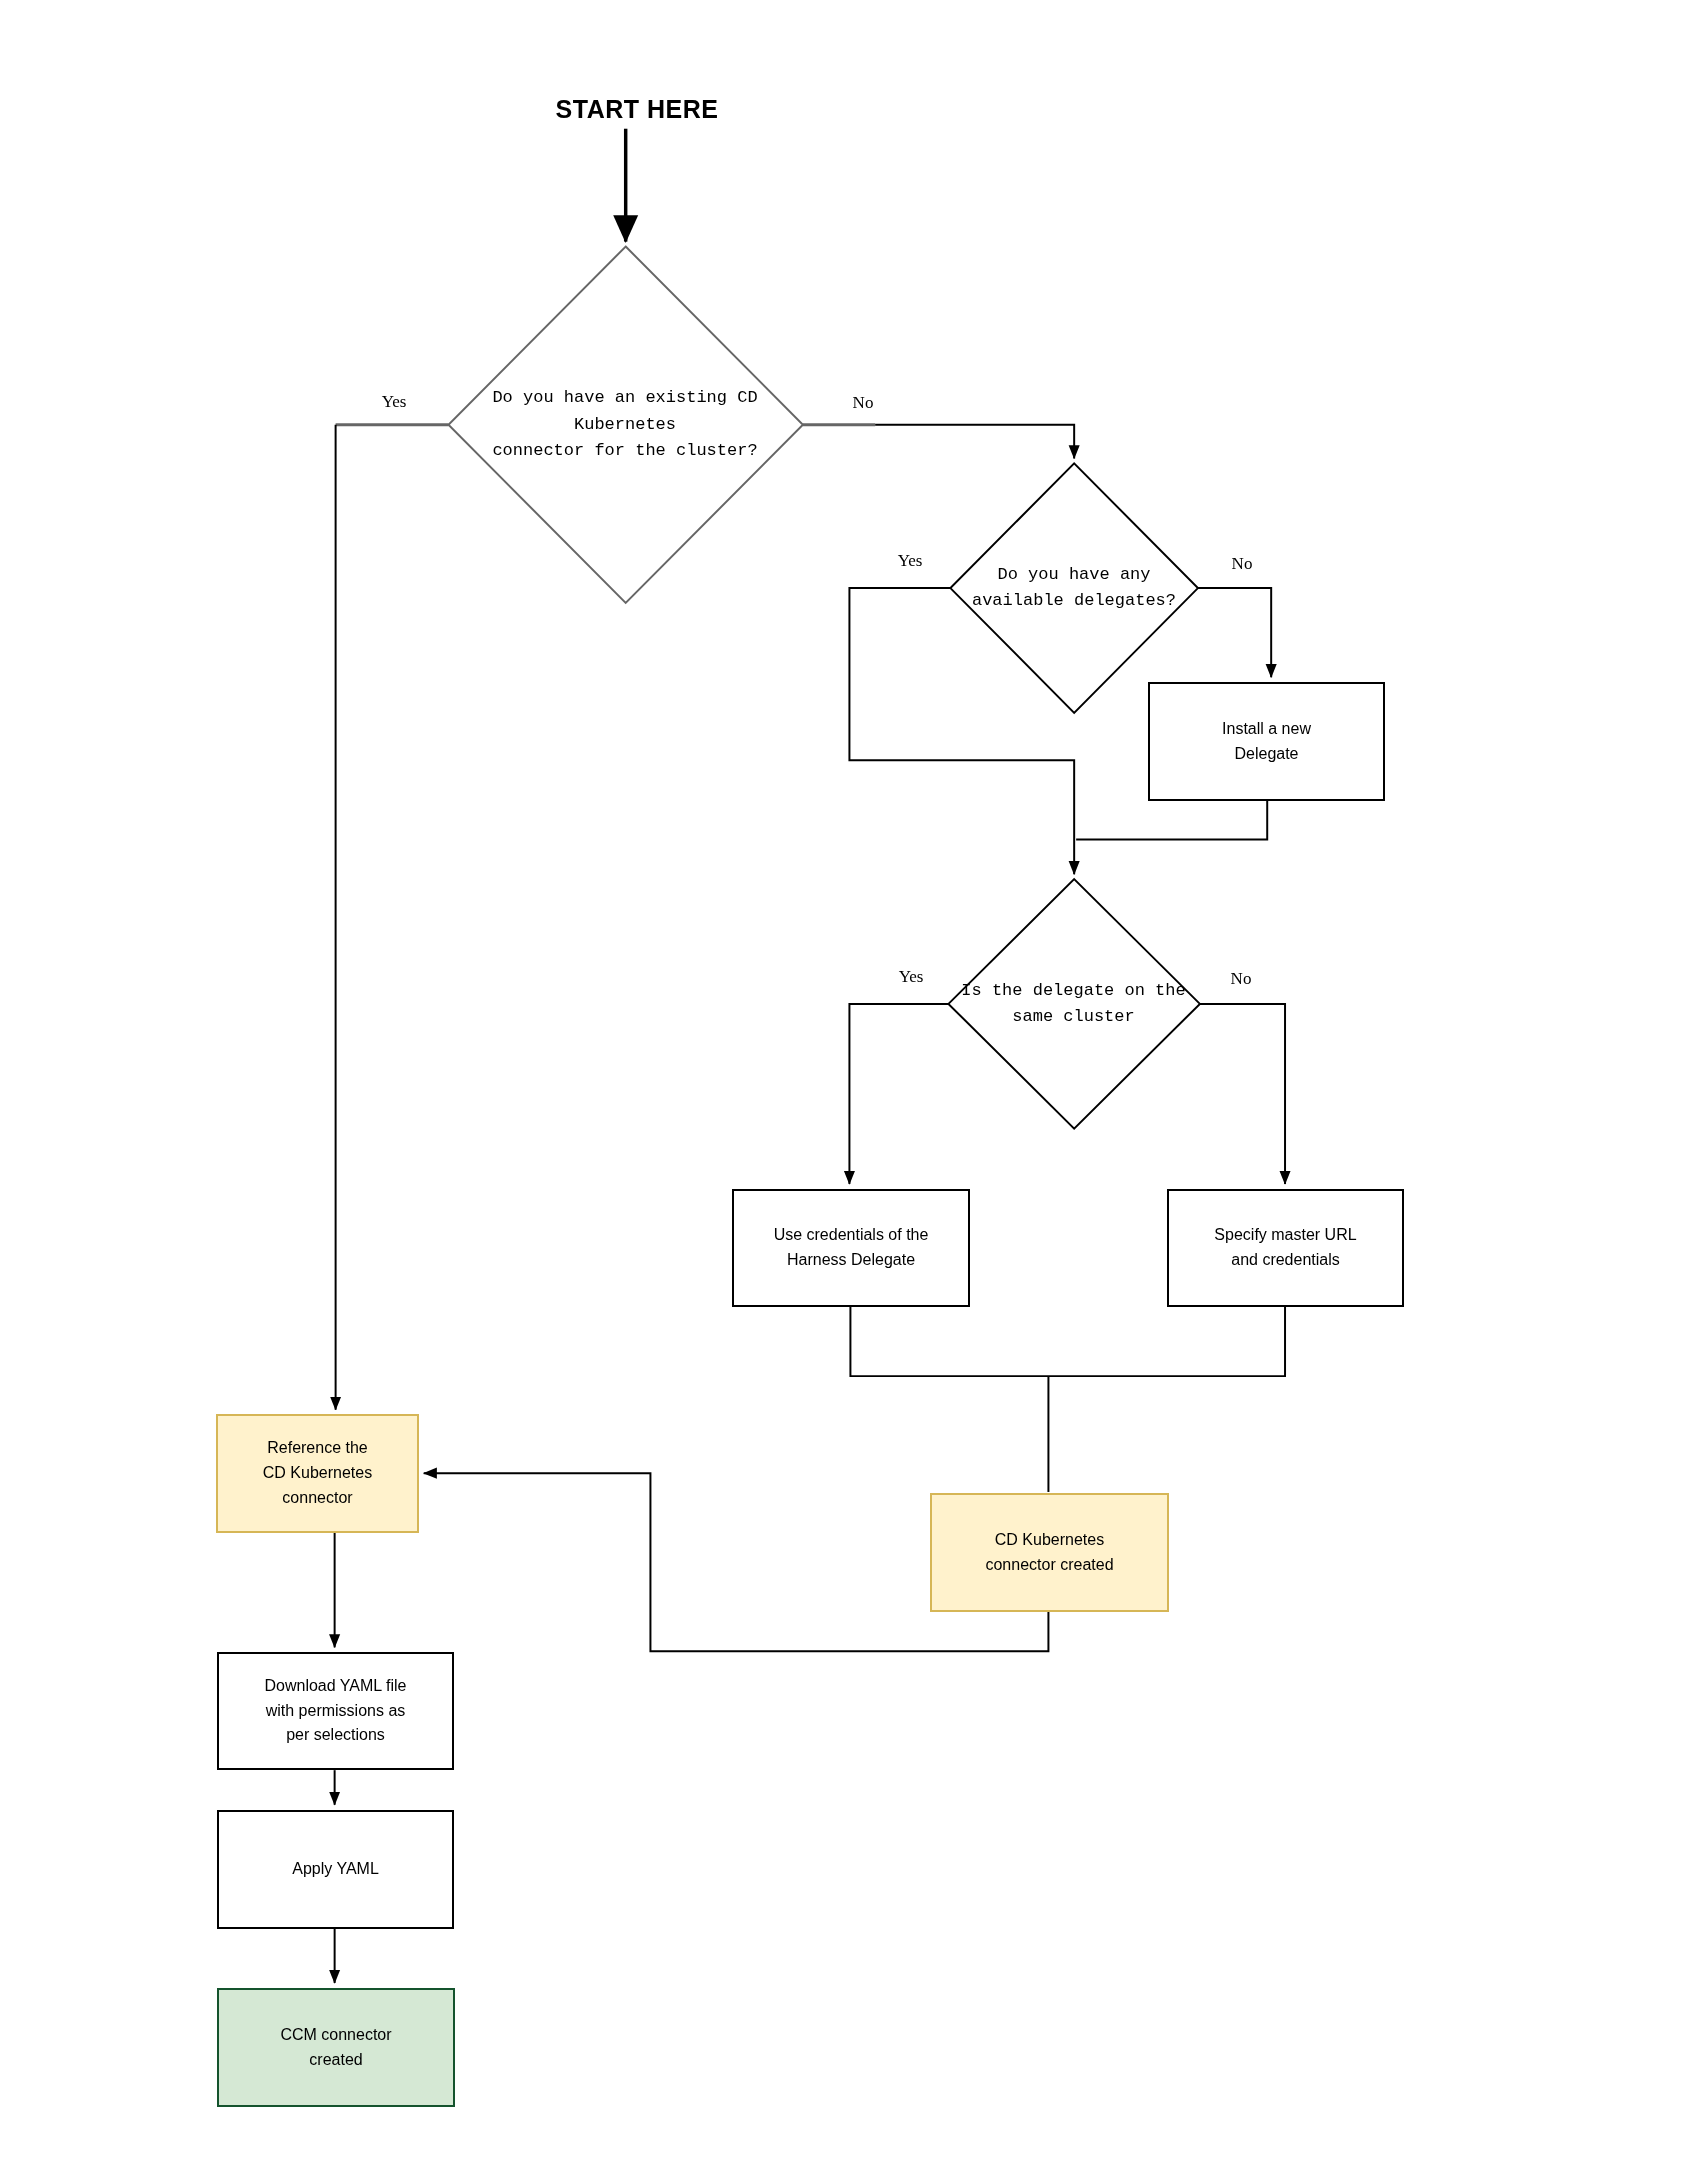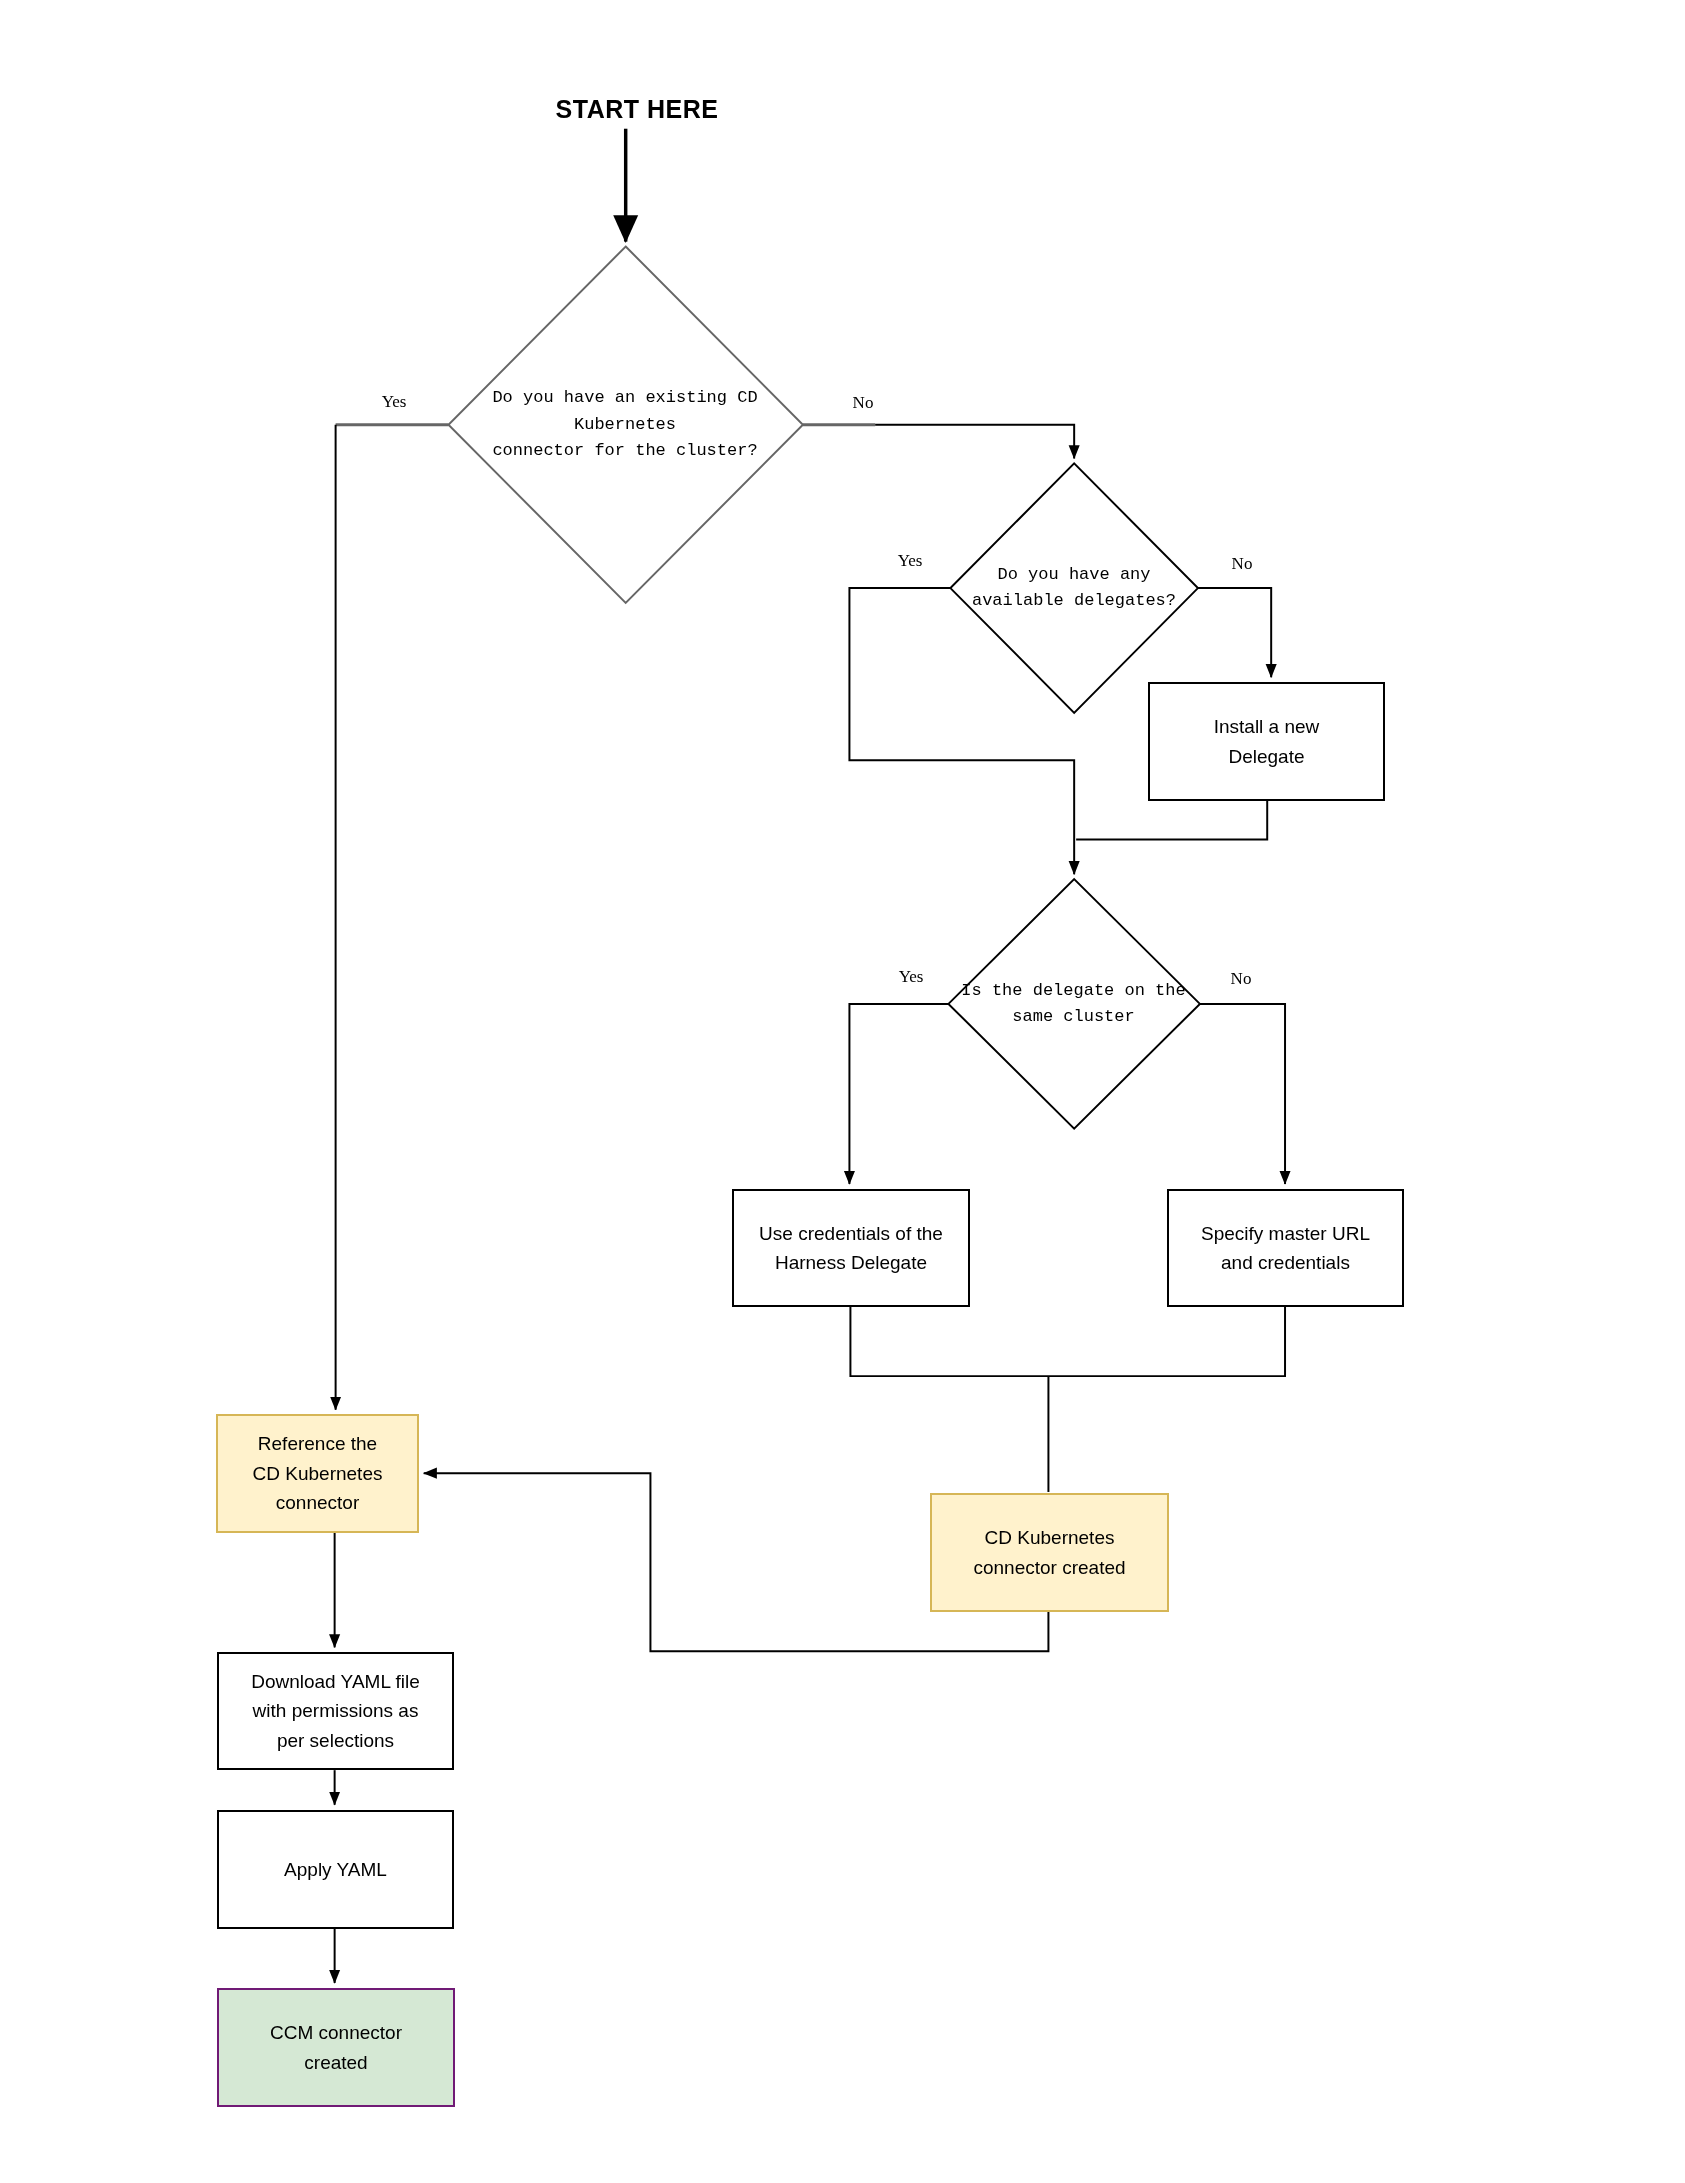--- a/index.html
+++ b/index.html
@@ -23,26 +23,26 @@
     white-space: nowrap;
   }
   .node {
     position: absolute;
     box-sizing: border-box;
     display: flex;
     align-items: center;
     justify-content: center;
     text-align: center;
     white-space: pre-line;
-    font-size: 19px;
+    font-size: 16px;
     line-height: 1.55;
   }
   .proc      { background: #ffffff; border: 2px solid #000000; }
   .milestone { background: #fff2cc; border: 2px solid #d6b656; }
-  .terminal  { background: #d5e8d4; border: 2px solid #701a75; }
+  .terminal  { background: #d5e8d4; border: 2px solid #14532d; }
   .diamond-label {
     position: absolute;
     display: flex;
     align-items: center;
     justify-content: center;
     text-align: center;
     white-space: pre-line;
     font-size: 17px;
     line-height: 1.55;
     pointer-events: none;

